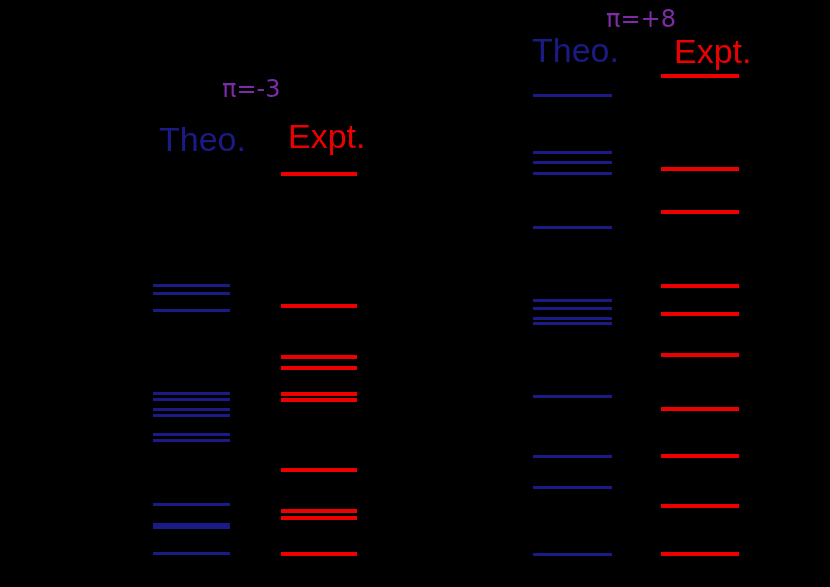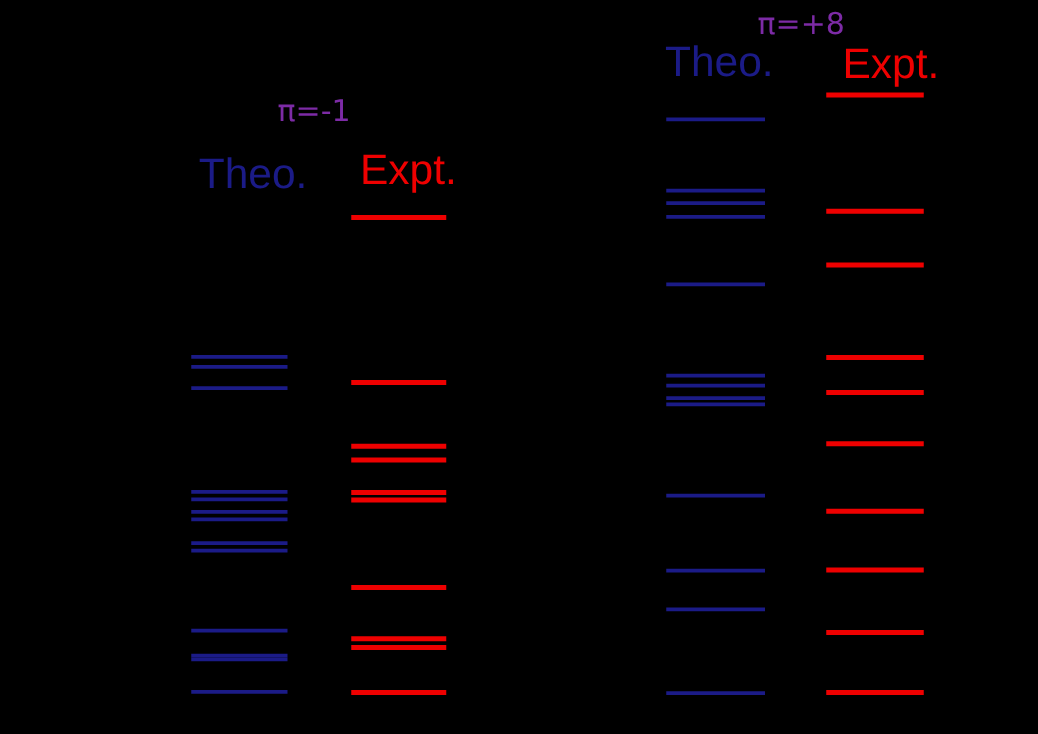--- a/index.html
+++ b/index.html
@@ -33,21 +33,21 @@
   #neg-expt-label{left:288px;top:119px;}
   #pos-parity{left:606px;top:7px;}
   #pos-theo-label{left:532px;top:33px;}
   #pos-expt-label{left:674px;top:34px;}
 </style>
 </head>
 <body>
 
 <div id="figure">
 
-  <span id="neg-parity" class="parity-label" style="color: rgb(125, 43, 166);">π=-1</span>
+  <span id="neg-parity" class="parity-label" style="color: rgb(125, 43, 166);">π=-3</span>
 
   <span id="neg-theo-label" class="col-label" style="color: rgb(27, 27, 135);">Theo.</span>
 
   <span id="neg-expt-label" class="col-label" style="color: rgb(238, 0, 0);">Expt.</span>
 
   <span id="pos-parity" class="parity-label" style="color: rgb(125, 43, 166);">π=+8</span>
 
   <span id="pos-theo-label" class="col-label" style="color: rgb(27, 27, 135);">Theo.</span>
 
   <span id="pos-expt-label" class="col-label" style="color: rgb(238, 0, 0);">Expt.</span>

